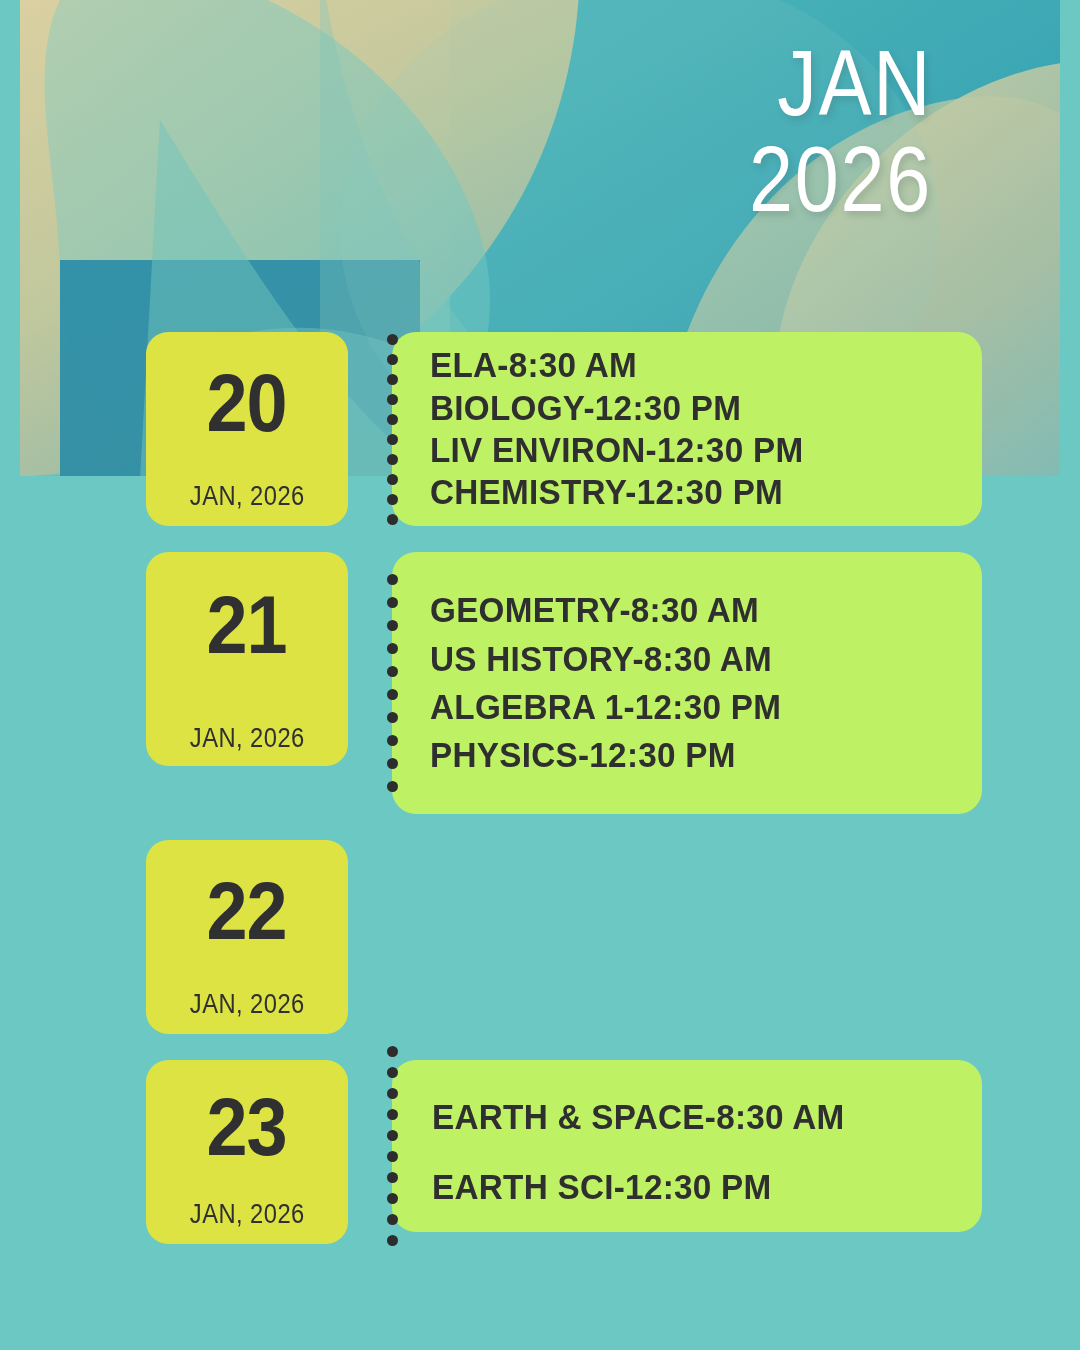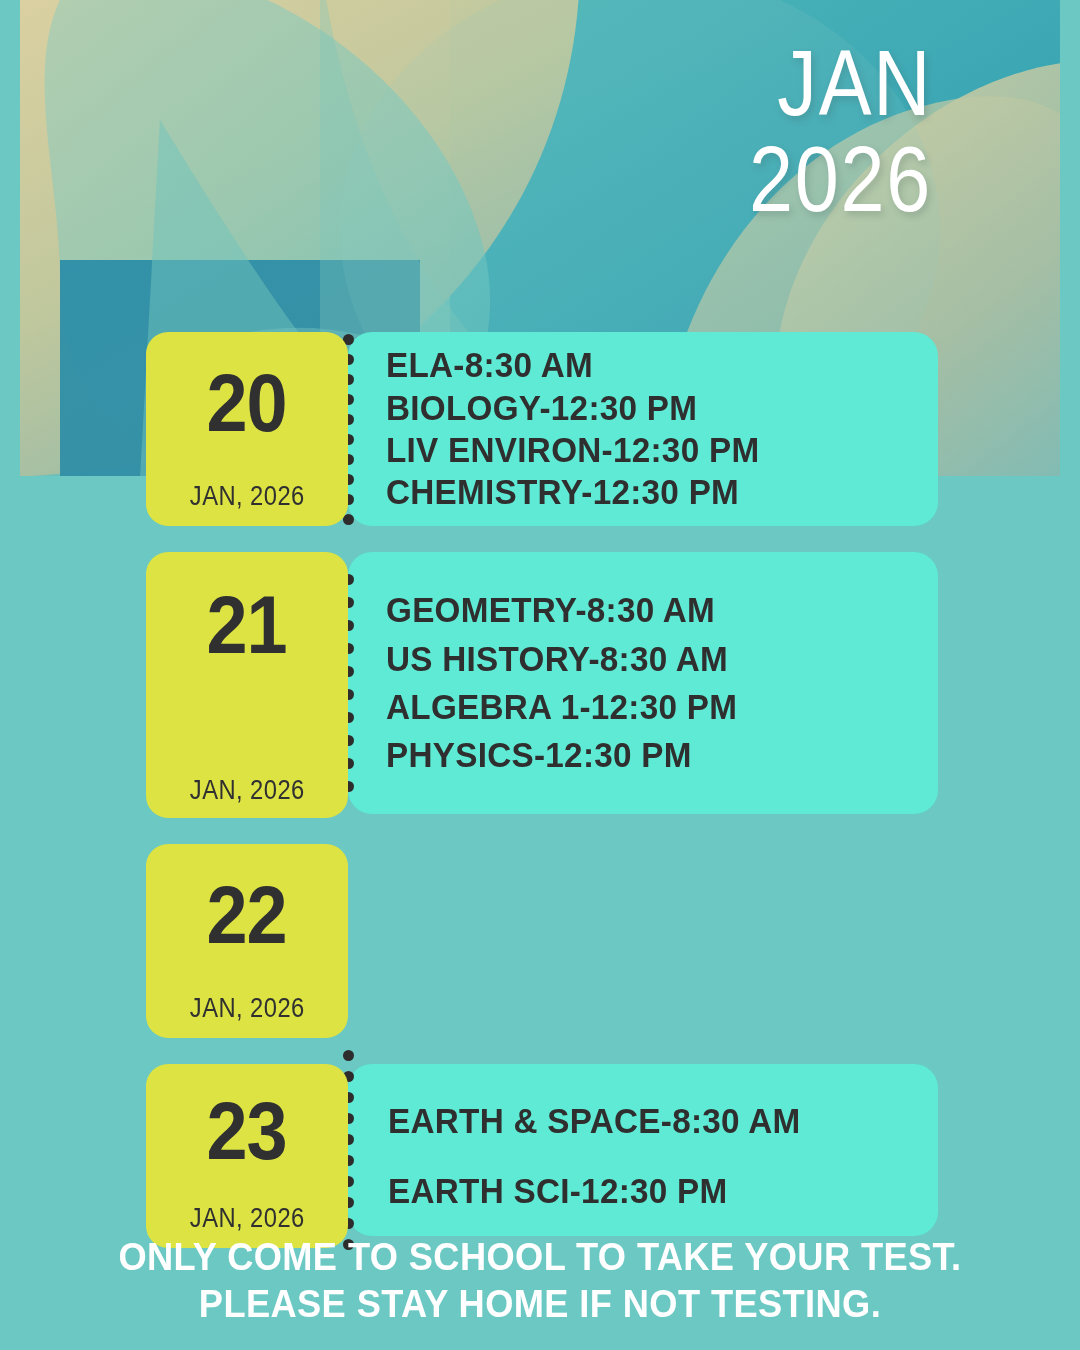--- a/index.html
+++ b/index.html
@@ -90,27 +90,28 @@
     font-size:27px;
     line-height:1;
     color:#303030;
     transform:scaleX(0.88);
     letter-spacing:0.5px;
     white-space:nowrap;
   }
   .card{
     position:relative;
     flex:0 0 590px;
-    background:#5eead4;
+    background:#bef264;
     border-radius:24px;
     box-sizing:border-box;
     display:flex;
     flex-direction:column;
     justify-content:center;
     z-index:2;
+    margin-left:44px;
   }
   .card-line{
     font-family:"Liberation Sans", sans-serif;
     font-weight:700;
     font-size:35px;
     color:#2f2f2f;
     letter-spacing:0.3px;
     transform:scaleX(0.95);
     transform-origin:left center;
     white-space:nowrap;
@@ -126,21 +127,21 @@
     display:block;width:11px;height:11px;border-radius:50%;
     background:#2d2d2d;flex:0 0 auto;
   }
 
   
   .row-1 .date-badge{height:194px;padding-top:30px;}
   .row-1 .card{height:194px;padding:0 0 0 38px;}
   .row-1 .card-line{line-height:1.21;}
   .row-1 .perf span{margin:4.5px 0;}
 
-  .row-2 .date-badge{height:266px;padding-top:32px;}
+  .row-2 .date-badge{height:214px;padding-top:32px;}
   .row-2 .card{height:262px;padding:0 0 0 38px;}
   .row-2 .card-line{line-height:1.38;}
   .row-2 .perf span{margin:6px 0;}
 
   .row-3 .date-badge{height:194px;padding-top:30px;}
   .row-3 .card{height:182px;padding:0 0 0 40px;}
   .row-3 .card-line{line-height:2.05;}
   .row-3 .perf span{margin:5px 0;}
 
   .row-4 .date-badge{height:184px;padding-top:26px;}
@@ -321,18 +322,14 @@
             <span></span>
             <span></span>
         </div>
         <div class="card-line">EARTH &amp; SPACE-8:30 AM</div>
         <div class="card-line">EARTH SCI-12:30 PM</div>
       </div>
     </div>
 
   </div>
 
-  <div class="footer">
-    <div class="footer-line">ONLY COME TO SCHOOL TO TAKE YOUR TEST.</div>
-    <div class="footer-line">PLEASE STAY HOME IF NOT TESTING.</div>
-  </div>
 
 </div>
 
 </body></html>

